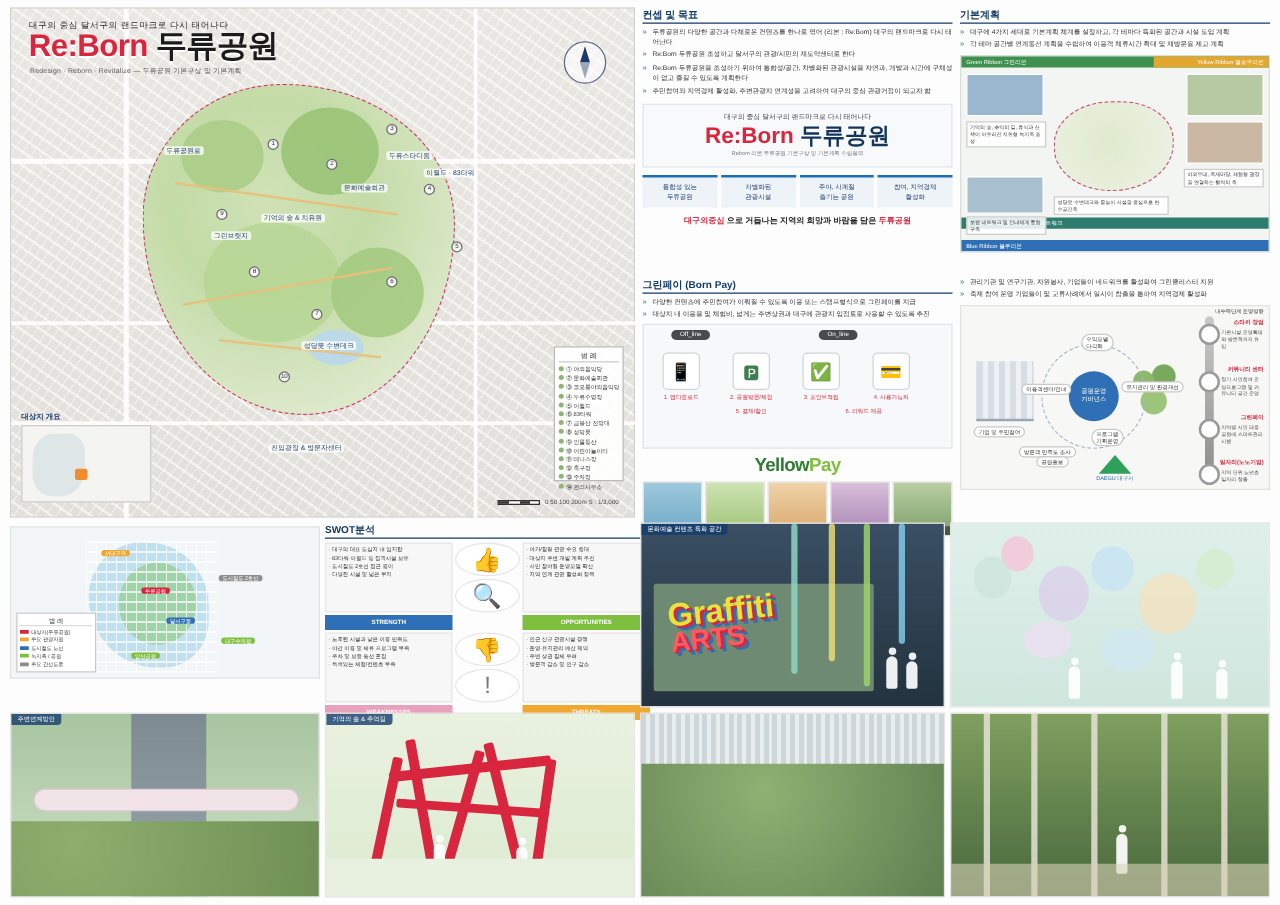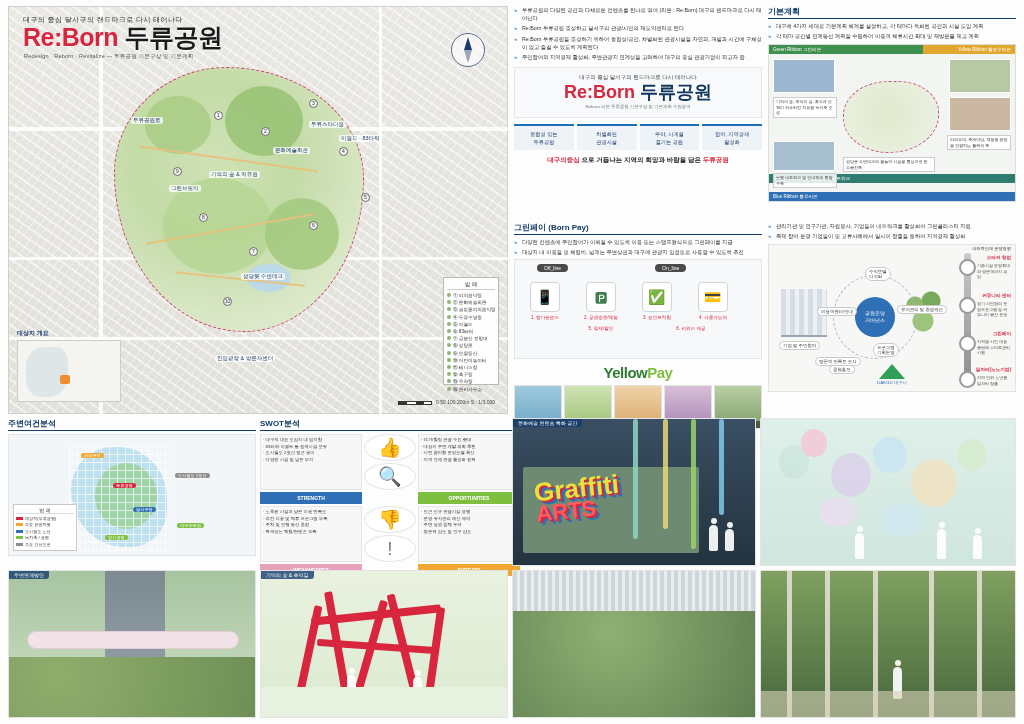--- a/index.html
+++ b/index.html
@@ -502,20 +502,21 @@
     </div>
 
     <div id="scalebar">
       <span class="bar"></span>
       <span>0     50     100     200m</span>
       <span>S : 1/3,000</span>
     </div>
   </div>
 
   <div class="panel" id="concept">
+    <div class="sec-head">컨셉 및 목표</div>
     <div class="bullet">두류공원의 다양한 공간과 다채로운 컨텐츠를 한나로 엮어 (리본 : Re:Born) 대구의 랜드마크로 다시 태어난다</div>
     <div class="bullet">Re:Born 두류공원 조성하고 달서구의 관광/시민의 재도약센터로 한다</div>
     <div class="bullet">Re:Born 두류공원을 조성하기 위하여 통합성/공간, 차별화된 관광시설을 자연과, 개발과 시간에 구체성이 없고 즐길 수 있도록 계획한다</div>
     <div class="bullet">주민참여와 지역경제 활성화, 주변관광지 연계성을 고려하여 대구의 중심 관광거점이 되고자 함</div>
 
     <div id="concept-logo">
       <div class="cl-sub">대구의 중심 달서구의 랜드마크로 다시 태어나다</div>
       <div class="cl-main">
         <span class="accent">Re:Born</span>
         <span>두류공원</span>
@@ -663,21 +664,20 @@
 다각화</div>
 
       <div id="op-daegu">
         <div class="tri"></div>
         <div class="nm">DAEGU 대구시</div>
       </div>
     </div>
   </div>
 
   <div class="panel" id="surround">
-    <div class="sec-head">주변여건분석</div>
     <div id="sr-map">
       <div class="blobA"></div>
       <div class="blobB"></div>
       <div class="gridlines"></div>
 
       <div class="sr-tag" style="left:104px;top:48px;">두류공원</div>
       <div class="sr-tag" style="left:72px;top:18px;background:#f0a830;">서대구역</div>
       <div class="sr-tag" style="left:124px;top:72px;background:#2f6fb5;">달서구청</div>
       <div class="sr-tag" style="left:96px;top:100px;background:#7fbf3f;">앞산공원</div>
       <div class="sr-tag" style="left:168px;top:88px;background:#7fbf3f;">대구수목원</div>

